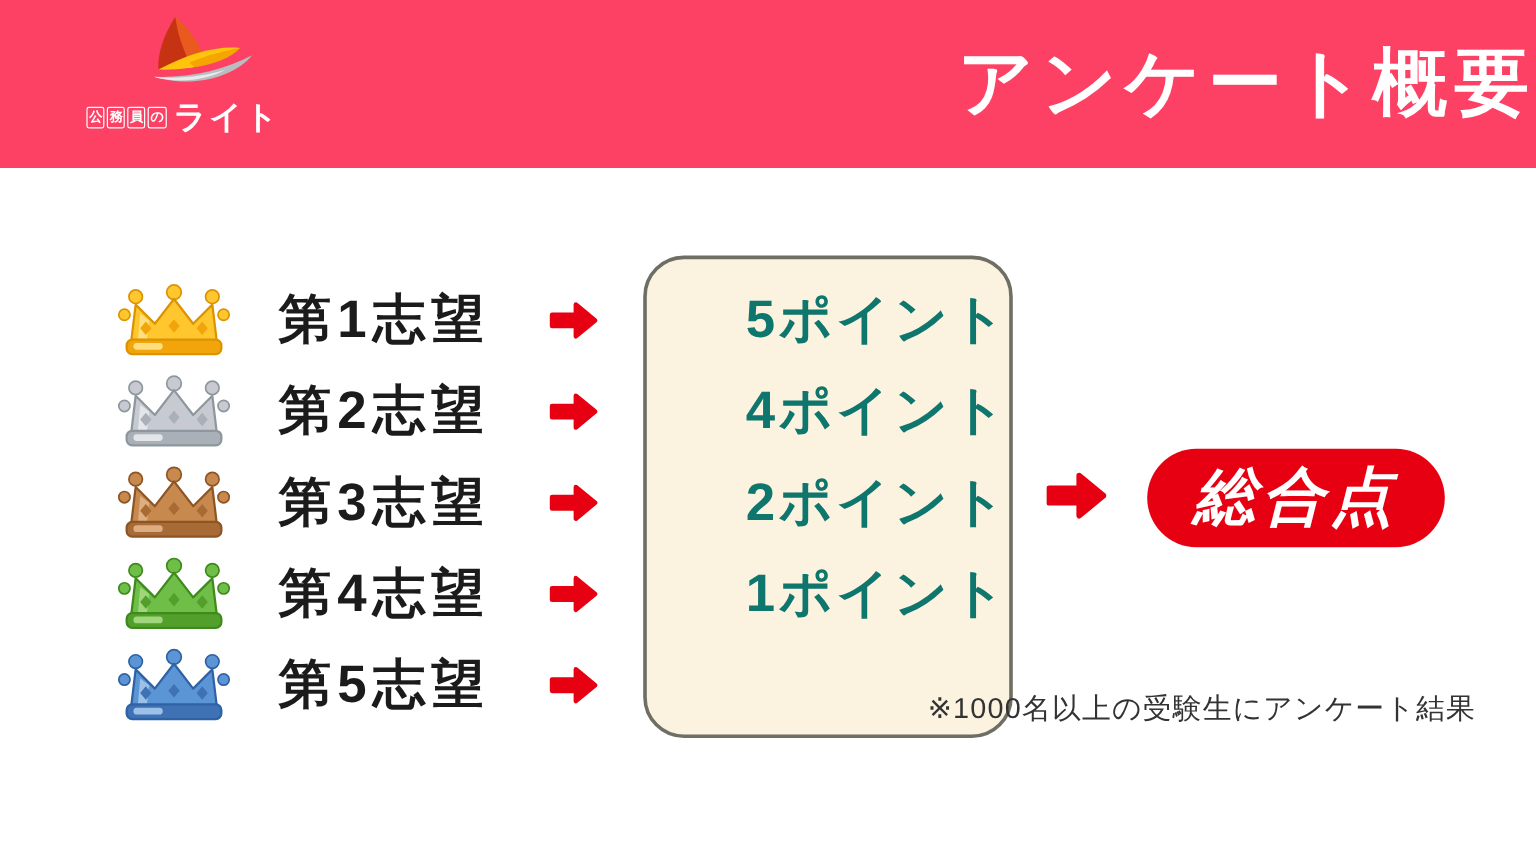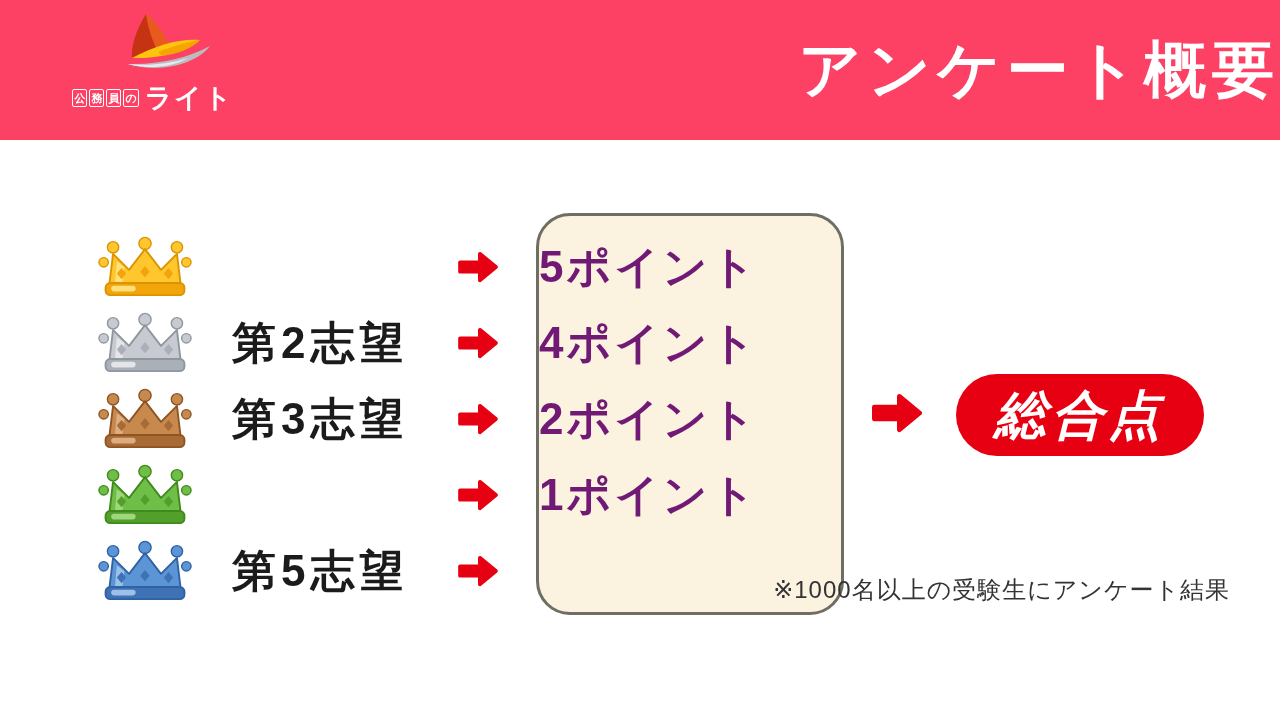--- a/index.html
+++ b/index.html
@@ -42,22 +42,22 @@
   }
   .small-arrow{position:absolute;left:457px;top:14px;width:42px;height:34px;}
   .small-arrow svg{width:42px;height:34px;display:block;}
   
   .points-box{
     position:absolute;left:536px;top:213px;width:308px;height:402px;
     box-sizing:border-box;border:3px solid #6E6E64;border-radius:34px;
     background:#FBF3DF;padding-top:13px;
   }
   .point-row{
-    height:76px;line-height:76px;text-align:left;
-    font-size:44px;font-weight:bold;color:#701a75;letter-spacing:3px;
+    height:76px;line-height:76px;text-align:right;
+    font-size:44px;font-weight:bold;color:#0f766e;letter-spacing:3px;
     white-space:nowrap;
   }
   
   .big-arrow{position:absolute;left:872px;top:390px;width:50px;height:46px;}
   .big-arrow svg{width:50px;height:46px;display:block;}
   .result-pill{
     position:absolute;left:956px;top:374px;width:248px;height:82px;
     border-radius:41px;background:#E60012;
     text-align:center;line-height:82px;
     color:#ffffff;font-size:52px;font-weight:bold;letter-spacing:5px;
@@ -106,20 +106,21 @@
   <circle cx="84" cy="12" r="6" fill="#FFC62E" stroke="#DB9400" stroke-width="1.5"></circle>
   <path d="M12,52 L16,19 L33,36 L50,14 L67,36 L84,19 L88,52 Z" fill="#FFC62E" stroke="#DB9400" stroke-width="2" stroke-linejoin="round"></path>
   <path d="M18,50 L20,27 L28,33 L26,50 Z" fill="#FFE48A" opacity="0.85"></path>
   <path d="M25,34 l5,6 l-5,6 l-5,-6 Z" fill="#F2A50A"></path>
   <path d="M50,32 l5,6 l-5,6 l-5,-6 Z" fill="#F2A50A"></path>
   <path d="M75,34 l5,6 l-5,6 l-5,-6 Z" fill="#F2A50A"></path>
   <rect x="8" y="50" width="84" height="13" rx="5" fill="#F2A50A" stroke="#DB9400" stroke-width="2"></rect>
   <rect x="14" y="53" width="26" height="6" rx="3" fill="#FFE48A" opacity="0.9"></rect>
 </svg>
     </span>
+  <span class="rank-label">第1志望</span>
   <span class="small-arrow">
 <svg viewBox="0 0 42 36">
   <polygon points="2,13 23,13 23,4 40,18 23,32 23,23 2,23" fill="#E60012" stroke="#E60012" stroke-width="4" stroke-linejoin="round"></polygon>
 </svg>
     </span>
 </div>
 <div class="rank-row" style="top:312px;">
   <span class="crown">
 <svg viewBox="0 0 100 66">
   <circle cx="6" cy="28" r="5" fill="#C7CBD1" stroke="#8E979E" stroke-width="1.5"></circle>
@@ -177,20 +178,21 @@
   <circle cx="84" cy="12" r="6" fill="#6FBE48" stroke="#3F8A1C" stroke-width="1.5"></circle>
   <path d="M12,52 L16,19 L33,36 L50,14 L67,36 L84,19 L88,52 Z" fill="#6FBE48" stroke="#3F8A1C" stroke-width="2" stroke-linejoin="round"></path>
   <path d="M18,50 L20,27 L28,33 L26,50 Z" fill="#A8DB85" opacity="0.85"></path>
   <path d="M25,34 l5,6 l-5,6 l-5,-6 Z" fill="#52A02B"></path>
   <path d="M50,32 l5,6 l-5,6 l-5,-6 Z" fill="#52A02B"></path>
   <path d="M75,34 l5,6 l-5,6 l-5,-6 Z" fill="#52A02B"></path>
   <rect x="8" y="50" width="84" height="13" rx="5" fill="#52A02B" stroke="#3F8A1C" stroke-width="2"></rect>
   <rect x="14" y="53" width="26" height="6" rx="3" fill="#A8DB85" opacity="0.9"></rect>
 </svg>
     </span>
+  <span class="rank-label">第4志望</span>
   <span class="small-arrow">
 <svg viewBox="0 0 42 36">
   <polygon points="2,13 23,13 23,4 40,18 23,32 23,23 2,23" fill="#E60012" stroke="#E60012" stroke-width="4" stroke-linejoin="round"></polygon>
 </svg>
     </span>
 </div>
 <div class="rank-row" style="top:540px;text-align:right;">
   <span class="crown">
 <svg viewBox="0 0 100 66">
   <circle cx="6" cy="28" r="5" fill="#5C95D6" stroke="#2F62A4" stroke-width="1.5"></circle>

